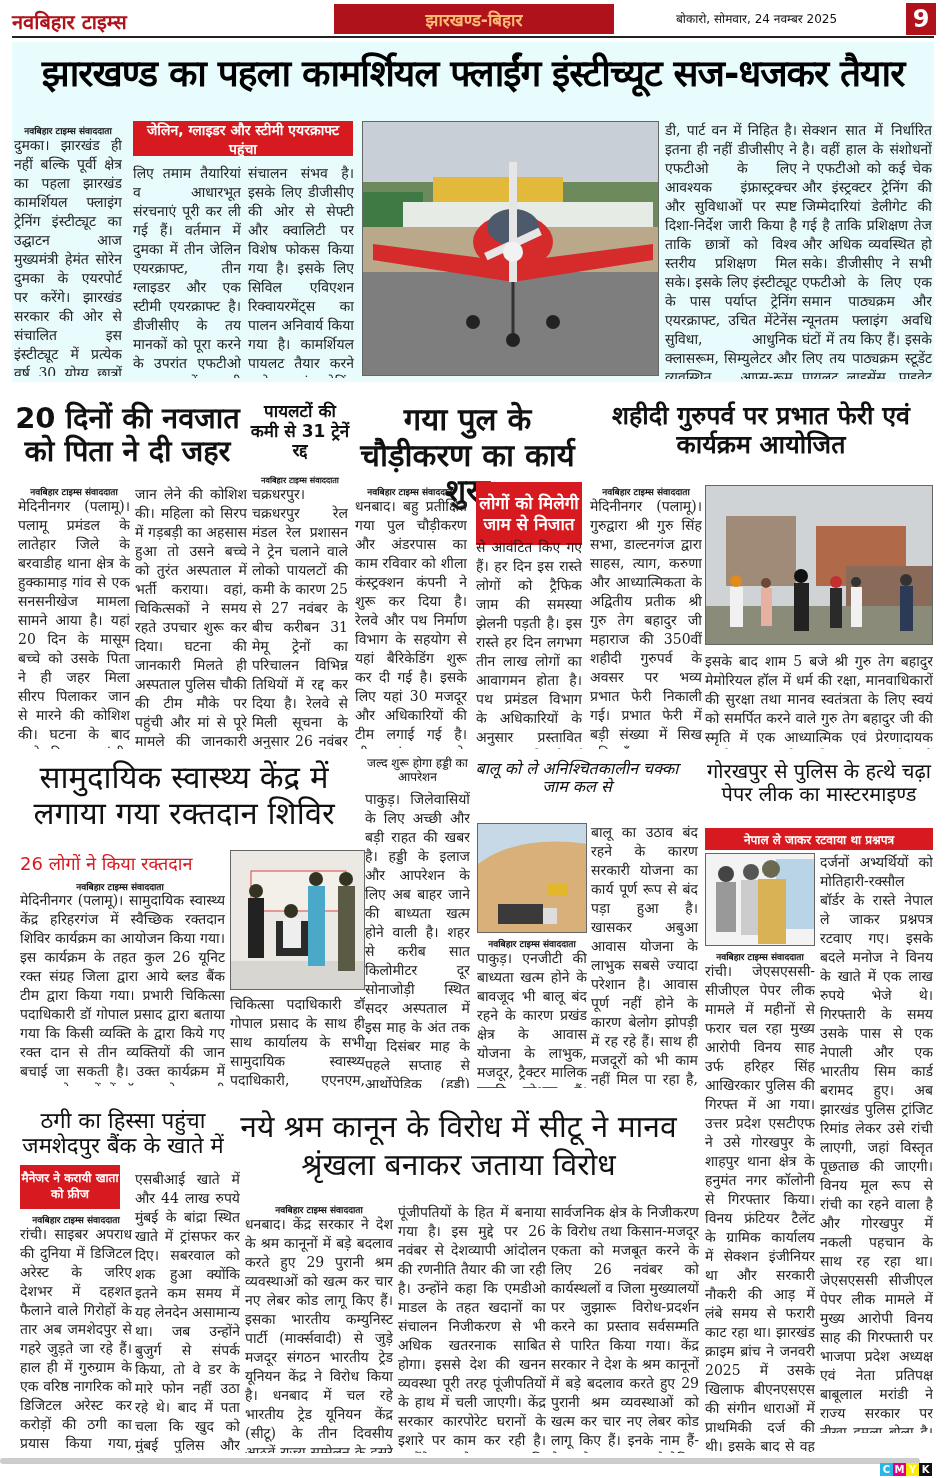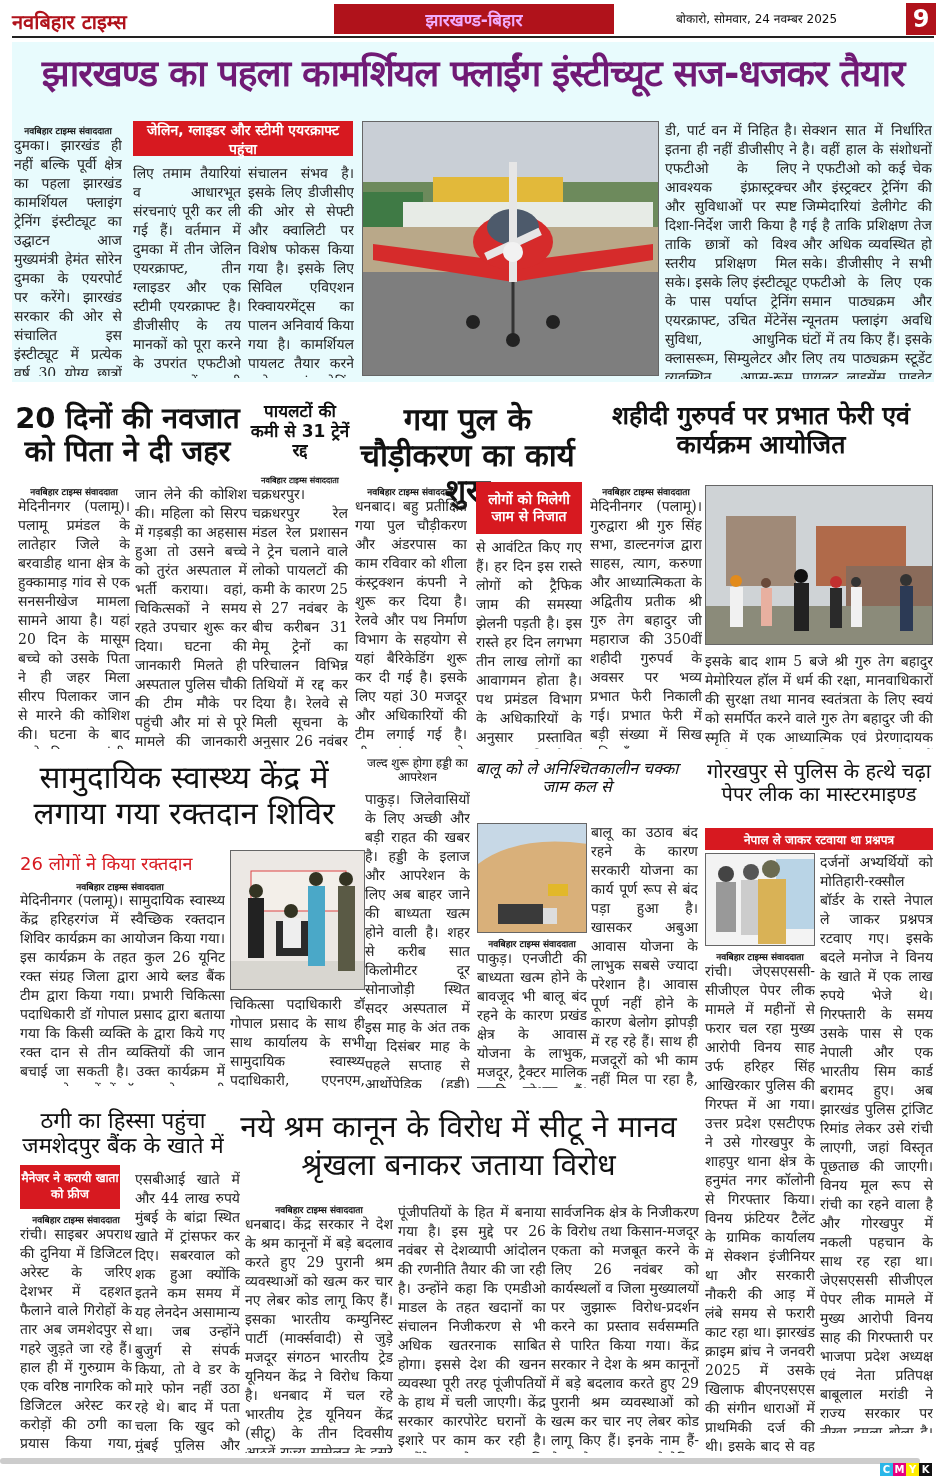--- a/index.html
+++ b/index.html
@@ -1,25 +1,25 @@
 <!DOCTYPE html>
 <html><head>
 <meta charset="utf-8">
 <style>
   * { box-sizing: border-box; margin: 0; padding: 0; }
   body { width: 945px; height: 1478px; background: #fff; font-family: "DejaVu Serif", serif; color: #111; position: relative; overflow: hidden; }
   .abs { position: absolute; }
   .masthead-left { left: 12px; top: 8px; font-family: "DejaVu Sans", sans-serif; font-weight: bold; font-size: 20px; color: #b0121b; }
-  .section-tab { left: 334px; top: 4px; width: 280px; height: 30px; background: #b0121b; color: #f0abfc; font-family: "DejaVu Sans", sans-serif; font-weight: bold; font-size: 17px; display: flex; align-items: center; justify-content: center; }
+  .section-tab { left: 334px; top: 4px; width: 280px; height: 30px; background: #b0121b; color: #fdba74; font-family: "DejaVu Sans", sans-serif; font-weight: bold; font-size: 17px; display: flex; align-items: center; justify-content: center; }
   .dateline { left: 676px; top: 10px; font-size: 12px; font-family: "DejaVu Sans", sans-serif; text-align: center; }
   .pageno { left: 906px; top: 3px; width: 30px; height: 32px; background: #b0121b; color: #fff; font-family: "DejaVu Sans", sans-serif; font-weight: bold; font-size: 24px; display: flex; align-items: center; justify-content: center; }
   .rule { left: 12px; top: 36px; width: 922px; height: 2px; background: #222; }
   .cyan-box { background: #e8fbfd; }
   .lead-box { left: 12px; top: 42px; width: 922px; height: 340px; }
-  .lead-head { left: 12px; top: 46px; width: 922px; text-align: center; font-family: "DejaVu Sans", sans-serif; font-weight: bold; font-size: 37px; letter-spacing: -1px; color: #701a75; }
+  .lead-head { left: 12px; top: 46px; width: 922px; text-align: center; font-family: "DejaVu Sans", sans-serif; font-weight: bold; font-size: 37px; letter-spacing: -1px; color: #000000; }
   .byline { font-size: 9px; font-weight: bold; text-align: center; font-family: "DejaVu Sans", sans-serif; }
   .body-text { font-size: 14px; line-height: 19px; text-align: justify; color: #222; overflow: hidden; }
   .red-sub { background: #d71920; color: #fff; font-family: "DejaVu Sans", sans-serif; font-weight: bold; text-align: center; display: flex; align-items: center; justify-content: center; }
   .photo { border: 1px solid #666; overflow: hidden; }
   .hl { font-family: "DejaVu Sans", sans-serif; font-weight: bold; text-align: center; color: #111; line-height: 1.15; }
   .red-hl { font-family: "DejaVu Sans", sans-serif; color: #d71920; }
   .cmyk { display: flex; gap: 0; font-family: "DejaVu Sans", sans-serif; font-size: 10px; font-weight: bold; color: #fff; }
   .cmyk span { width: 13px; height: 13px; display: flex; align-items: center; justify-content: center; }
   .reg-bar { left: 0; top: 1458px; width: 920px; height: 6px; background: #ccc; border-radius: 3px; }
 </style>
@@ -68,21 +68,21 @@
 <div class="abs body-text" style="left:18px;top:497px;width:112px;height:252px;">मेदिनीनगर (पलामू)। पलामू प्रमंडल के लातेहार जिले के बरवाडीह थाना क्षेत्र के हुक्कामाड़ गांव से एक सनसनीखेज मामला सामने आया है। यहां 20 दिन के मासूम बच्चे को उसके पिता ने ही जहर मिला सीरप पिलाकर जान से मारने की कोशिश की। घटना के बाद बच्चे की हालत गंभीर हो गई। उसे तत्काल इलाज के लिए मेदिनीराय मेडिकल कॉलेज अस्पताल के एनआईसीयू वार्ड में भर्ती कराया गया। यहां चिकित्सकों ने इलाज किया। अब बच्चे पूरी तरह स्वस्थ व सुरक्षित है। पीड़ित बच्चे की मां ने आरोप लगाते हुए बताया कि उसके पति का किसी अन्य युवती के साथ अवैध संबंध है। इस विवाद के कारण वह परिवार से नाराज रहते हैं। उसी ने बच्चे को दिया जाने वाला सीरप में जहर मिलाकर मासूम की</div>
 <div class="abs body-text" style="left:135px;top:485px;width:112px;height:264px;">जान लेने की कोशिश की। महिला को सिरप में गड़बड़ी का अहसास हुआ तो उसने बच्चे को तुरंत अस्पताल में भर्ती कराया। वहां, चिकित्सकों ने समय रहते उपचार शुरू कर दिया। घटना की जानकारी मिलते ही अस्पताल पुलिस चौकी की टीम मौके पर पहुंची और मां से पूरे मामले की जानकारी ली। पुलिस इस मामले को अत्यंत गंभीर मानते हुए आगे की कानूनी कार्रवाई में शुरू कर दी है। घटना की जानकारी मिलते ही बरवाडीह थाना की पुलिस भी पहुंची। इस घटना के बाद से पूरे गांव में लोग स्तब्ध है। घटना से आक्रोशित ग्रामीणों की भी मांग है कि ऐसे पिता को सख्त सजा मिले। परिजनों का कहना है कि बच्चा अब सुरक्षित है, लेकिन यह घटना बेहद डराने वाली है। महिला ने पुलिस से न्याय की गुहार लगाई है।</div>
 
 <div class="abs hl" style="left:250px;top:402px;width:100px;font-size:17px;">पायलटों की कमी से 31 ट्रेनें रद्द</div>
 <div class="abs byline" style="left:252px;top:474px;width:96px;font-size:8px;">नवबिहार टाइम्स संवाददाता</div>
 <div class="abs body-text" style="left:252px;top:485px;width:96px;height:264px;">चक्रधरपुर। चक्रधरपुर रेल मंडल रेल प्रशासन ने ट्रेन चलाने वाले लोको पायलटों की कमी के कारण 25 से 27 नवंबर के बीच करीबन 31 मेमू ट्रेनों का परिचालन विभिन्न तिथियों में रद्द कर दिया है। रेलवे से मिली सूचना के अनुसार 26 नवंबर को चक्रधरपुर में चीफ लोको इंस्पेक्टर की परीक्षा है। इस परीक्षा में दर्जनों की संख्या में लोको पायलट शामिल होंगे। इससे रेलवे ने लोको पायलटों की कमी होना निश्चित है। लोको पायलटों की कमी होने के कारण लंबी दूरी की मेल/एक्सप्रेस ट्रेनों को समय से चलाने के लिए रेल प्रशासन ने 31 मेमू और पैसेंजर ट्रेनों का परिचालन रद्द करने की घोषणा कर दी है। तीन दिनों तक मेमू ट्रेनों का परिचालन रद्द होने से स्थानीय यात्रियों को परेशानियों का सामना करना पड़ेगा।</div>
 
 <div class="abs hl" style="left:355px;top:402px;width:225px;font-size:31px;">गया पुल के चौड़ीकरण का कार्य शुरू</div>
 <div class="abs byline" style="left:355px;top:485px;width:112px;">नवबिहार टाइम्स संवाददाता</div>
 <div class="abs body-text" style="left:355px;top:497px;width:112px;height:252px;">धनबाद। बहु प्रतीक्षित गया पुल चौड़ीकरण और अंडरपास का काम रविवार को शीला कंस्ट्रक्शन कंपनी ने शुरू कर दिया है। रेलवे और पथ निर्माण विभाग के सहयोग से यहां बैरिकेडिंग शुरू कर दी गई है। इसके लिए यहां 30 मजदूर और अधिकारियों की टीम लगाई गई है। शीला कंस्ट्रक्शन के प्रोजेक्ट मैनेजर धीरज कुमार ने बताया कि अगले सप्ताह तक गया पुल चौड़ीकरण के डिजाइन का अप्रूवल मिल जाएगा। अनुकूल रेलवे की ओर से दिया जाएगा। इससे पहले यहां पर बैरिकेडिंग का काम शुरू किया जा रहा है। आम जनता को परेशानी ना हो इसका ख्याल रखा गया है। गया पुल चौड़ीकरण का काम धनबाद में वर्षों पुराना है। लगभग 20 वर्षों से इसकी मांग की जा रही है। अब जाकर यह काम शुरू हो रहा है। चौड़ीकरण के काम में लगभग 30 करोड़ रुपए राज्य सरकार की ओर</div>
-<div class="abs red-sub" style="left:476px;top:482px;width:106px;height:52px;font-size:14px;line-height:1.2;">लोगों को मिलेगी जाम से निजात</div>
+<div class="abs red-sub" style="left:476px;top:482px;width:106px;height:63px;font-size:17px;line-height:1.2;">लोगों को मिलेगी जाम से निजात</div>
 <div class="abs body-text" style="left:476px;top:538px;width:106px;height:211px;">से आवंटित किए गए हैं। हर दिन इस रास्ते लोगों को ट्रैफिक जाम की समस्या झेलनी पड़ती है। इस रास्ते हर दिन लगभग तीन लाख लोगों का आवागमन होता है। पथ प्रमंडल विभाग के अधिकारियों के अनुसार प्रस्तावित अंडरपास की चौड़ाई 12.5 मीटर और लंबाई 40 मीटर होगी। इसके बन जाने से भारी वाहनों और स्थानीय यातायात का सुचारु आवागमन सुनिश्चित होगा। अंडरपास और चौड़ीकरण का काम में पहले यहां बैरिकेडिंग की जा रही है। अगले सप्ताह डिजाइन की अप्रूवल मिल जाएगा। इसके बाद काम में तेजी आएगी। आठ लेन के पास ढांच बाद बनाया जाए है। यहां से सामान्यतः बनाकर गया पुल तक ले जाएंगे।</div>
 
 <div class="abs hl" style="left:585px;top:402px;width:352px;font-size:25px;">शहीदी गुरुपर्व पर प्रभात फेरी एवं कार्यक्रम आयोजित</div>
 <div class="abs byline" style="left:590px;top:485px;width:112px;">नवबिहार टाइम्स संवाददाता</div>
 <div class="abs body-text" style="left:590px;top:497px;width:112px;height:252px;">मेदिनीनगर (पलामू)। गुरुद्वारा श्री गुरु सिंह सभा, डाल्टनगंज द्वारा साहस, त्याग, करुणा और आध्यात्मिकता के अद्वितीय प्रतीक श्री गुरु तेग बहादुर जी महाराज की 350वीं शहीदी गुरुपर्व के अवसर पर भव्य प्रभात फेरी निकाली गई। प्रभात फेरी में बड़ी संख्या में सिख महिलाएँ तथा श्रद्धालु शामिल हुए। राजेंद्र सिंह बंटी, बॉबी सिंह, राजा सिंह, पिंटू सिंह, डिंपल सिंह, मेहर सिंह, कल्याण सिंह, लवी सिंह, मनजीत सिंह बग्गू और बलजीत सिंह आदि भजन-कीर्तन करते हुए गुरु तेग बहादुर जी के पावन संदेशों का प्रसार कर रहे थे। यह प्रभात फेरी गुरुद्वारा श्री गुरु सिंह सभा के प्रधान सतबीर सिंह राजा के नेतृत्व में निकाली गई। नगर के विभिन्न मार्गों से गुजरते हुए प्रभात फेरी जब बेलवाटिका स्थित गुरुद्वारा परिसर पहुंची, तो बोले सो निहाल सत श्री अकाल के जयकारों के साथ इसका समापन किया गया।</div>
 <div class="abs photo" style="left:705px;top:485px;width:228px;height:160px;">
   <svg width="228" height="160" viewBox="0 0 228 160">
     <rect width="228" height="160" fill="#cfd3d6"></rect>
     <rect x="20" y="30" width="70" height="70" fill="#a08a78"></rect>
     <rect x="110" y="40" width="90" height="60" fill="#b06a4a"></rect>

